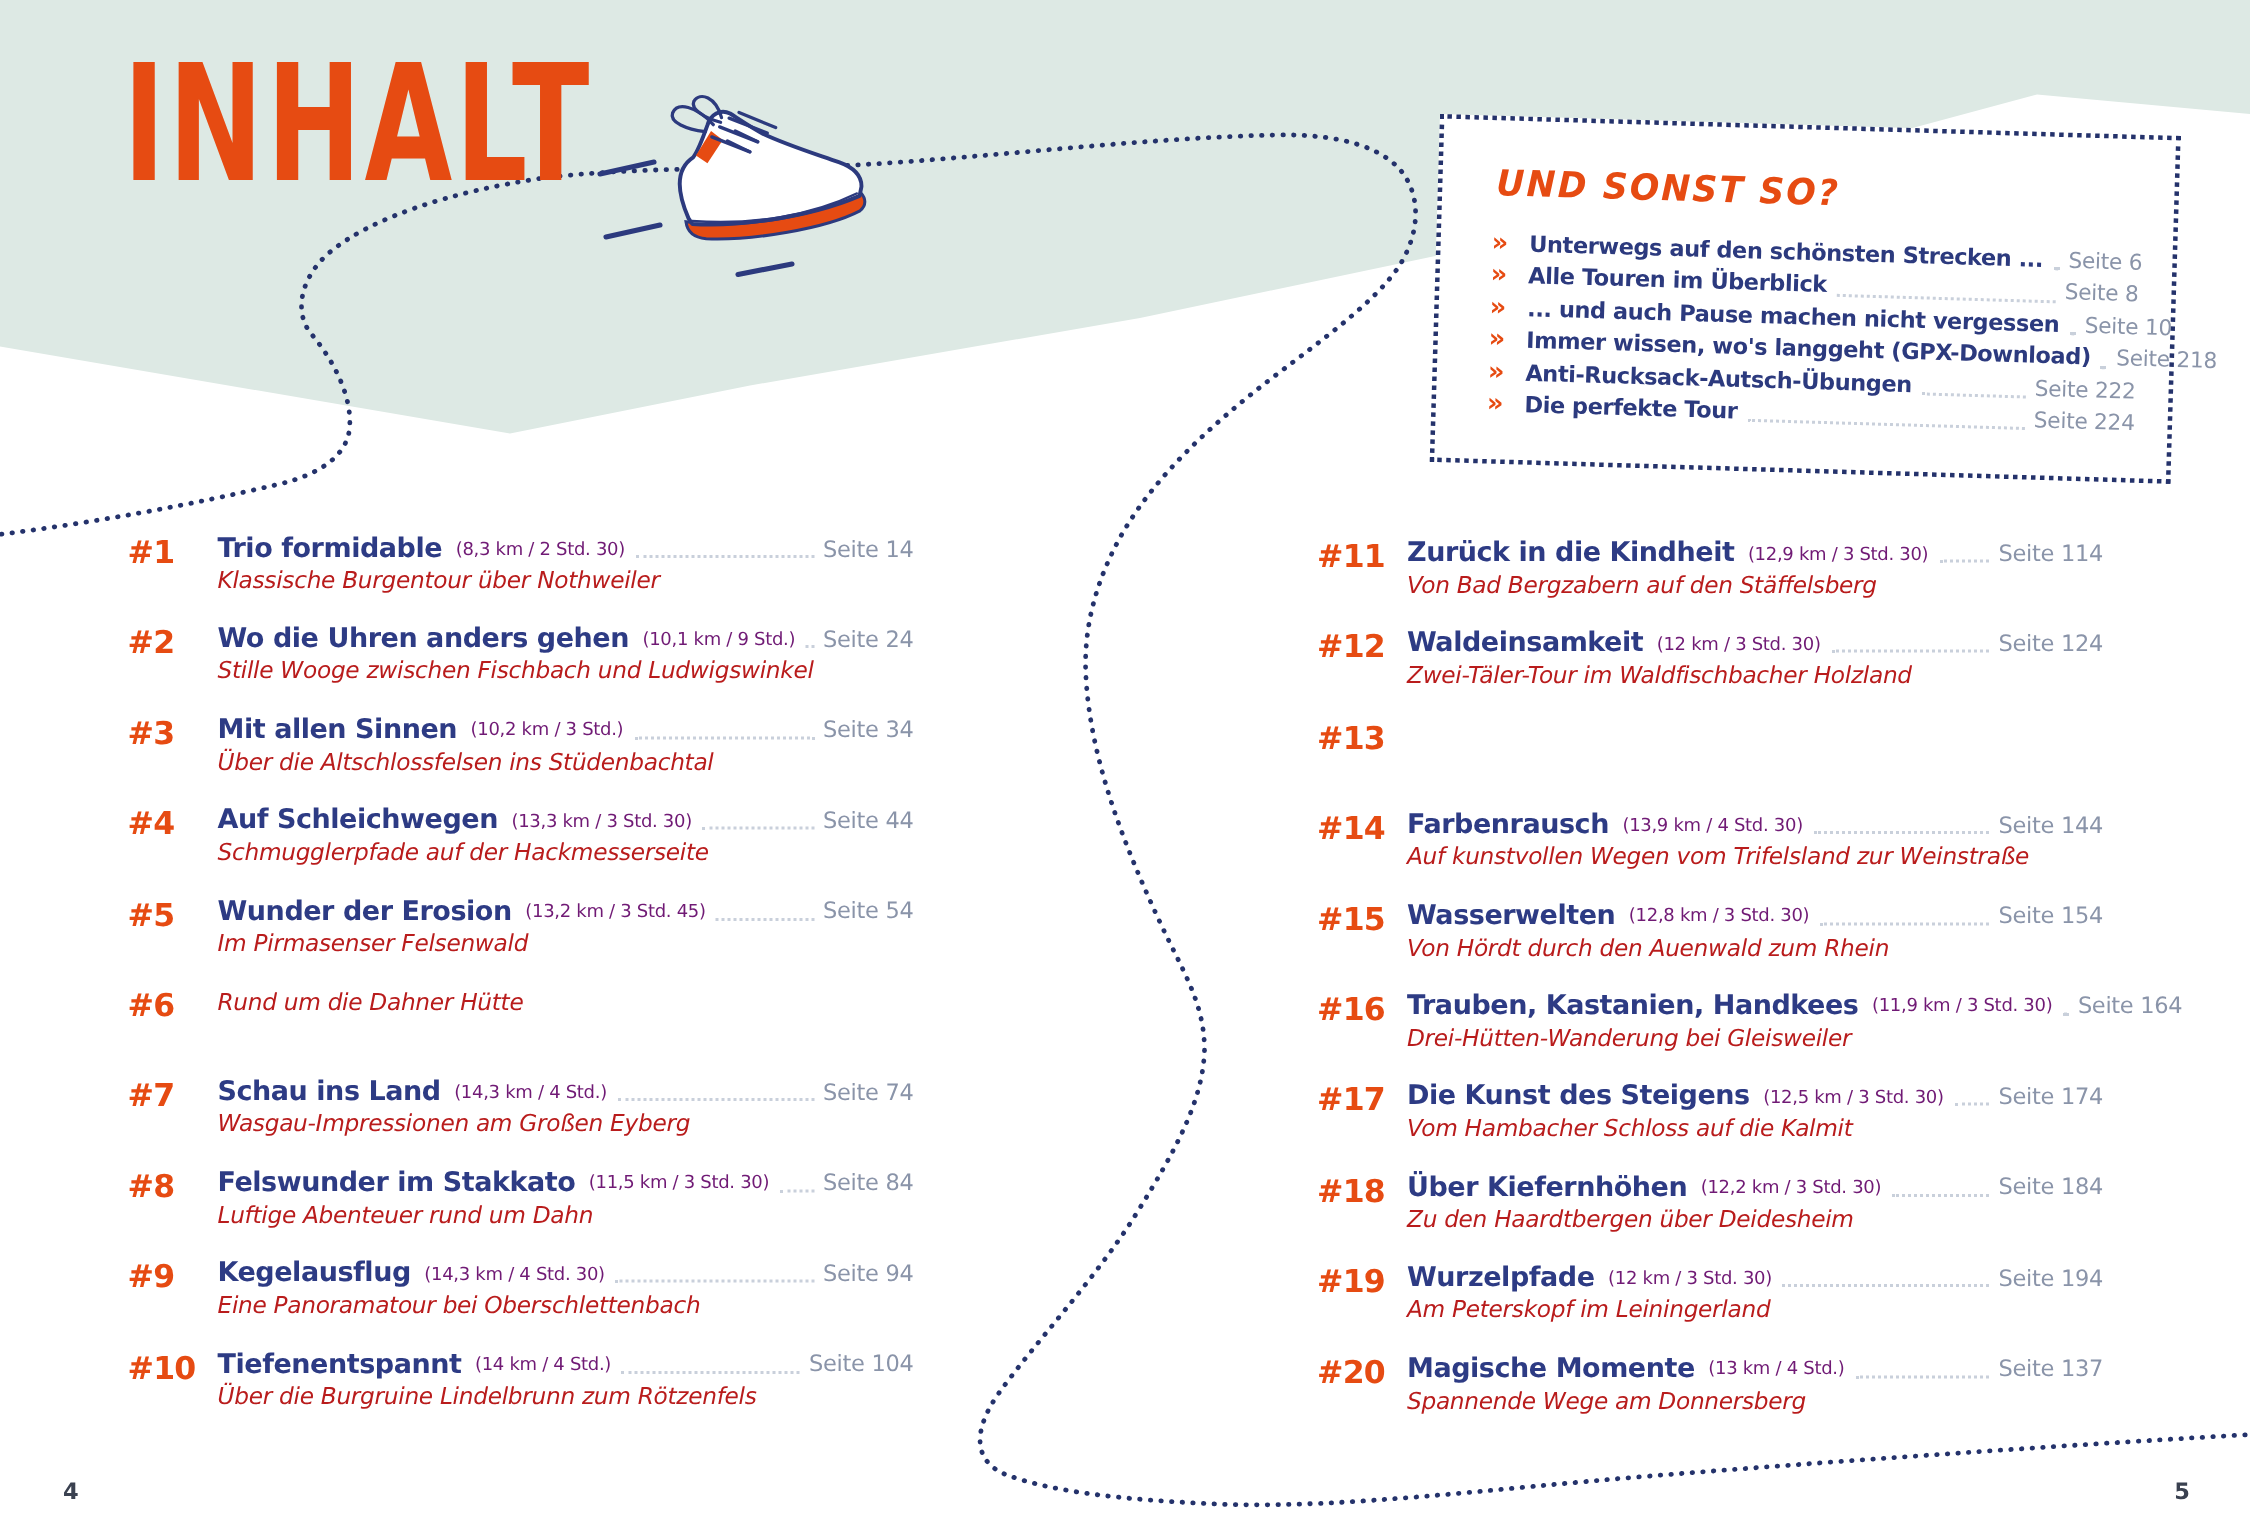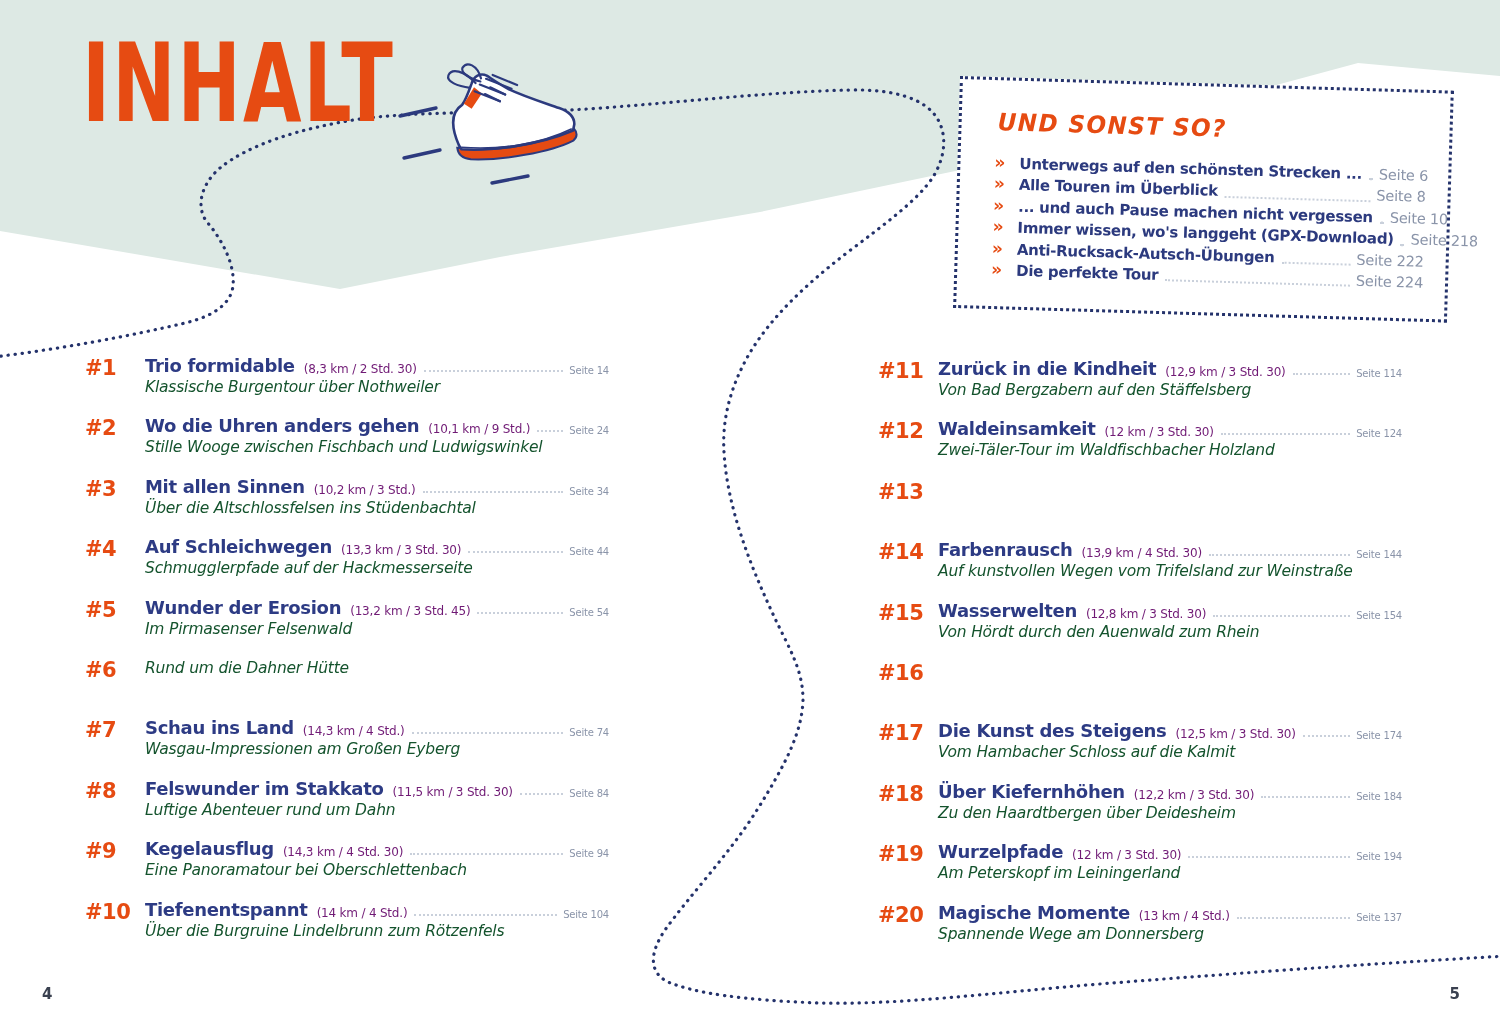--- a/index.html
+++ b/index.html
@@ -43,26 +43,26 @@
   
   .tour-col{position:absolute;width:524px;}
   .col-left{left:85px;top:355px;}
   .col-right{left:878px;top:358px;}
   .tour-entry{height:60.4px;display:flex;align-items:flex-start;}
   .tour-num{
     flex:0 0 60px;font-size:21px;font-weight:800;color:#e64b12;
     letter-spacing:-0.5px;padding-top:1px;
   }
   .tour-body{flex:1 1 auto;min-width:0;}
-  .tour-row{display:flex;align-items:flex-end;white-space:nowrap;}
+  .tour-row{display:flex;align-items:center;white-space:nowrap;}
   .tour-title{font-size:18px;font-weight:bold;color:#2d3b84;letter-spacing:-0.3px;}
   .tour-meta{font-size:12px;color:#701a75;margin-left:9px;letter-spacing:-0.2px;}
-  .tour-page{font-size:10px;color:#8a94a9;letter-spacing:-0.2px;}
+  .tour-page{font-size:15px;color:#8a94a9;letter-spacing:-0.2px;}
   .tour-sub{
-    font-size:15.5px;font-style:italic;color:#14532d;
+    font-size:15.5px;font-style:italic;color:#b91c1c;
     margin-top:2px;letter-spacing:-0.2px;white-space:nowrap;
   }
   
   .pgnum{position:absolute;bottom:22px;font-size:15px;color:#3a4150;font-weight:bold;}
   .pgnum.left{left:42px;}
   .pgnum.right{right:40px;}
 </style>
 </head>
 <body>
 
@@ -349,20 +349,29 @@
           <span class="tour-meta">(12,8 km / 3 Std. 30)</span>
           <span class="leader"></span>
           <span class="tour-page">Seite 154</span>
         </div>
         <div class="tour-sub">Von Hördt durch den Auenwald zum Rhein</div>
       </div>
     </div>
 
     <div class="tour-entry">
       <div class="tour-num">#16</div>
+      <div class="tour-body">
+        <div class="tour-row">
+          <span class="tour-title">Trauben, Kastanien, Handkees</span>
+          <span class="tour-meta">(11,9 km / 3 Std. 30)</span>
+          <span class="leader"></span>
+          <span class="tour-page">Seite 164</span>
+        </div>
+        <div class="tour-sub">Drei-Hütten-Wanderung bei Gleisweiler</div>
+      </div>
     </div>
 
     <div class="tour-entry">
       <div class="tour-num">#17</div>
       <div class="tour-body">
         <div class="tour-row">
           <span class="tour-title">Die Kunst des Steigens</span>
           <span class="tour-meta">(12,5 km / 3 Std. 30)</span>
           <span class="leader"></span>
           <span class="tour-page">Seite 174</span>

